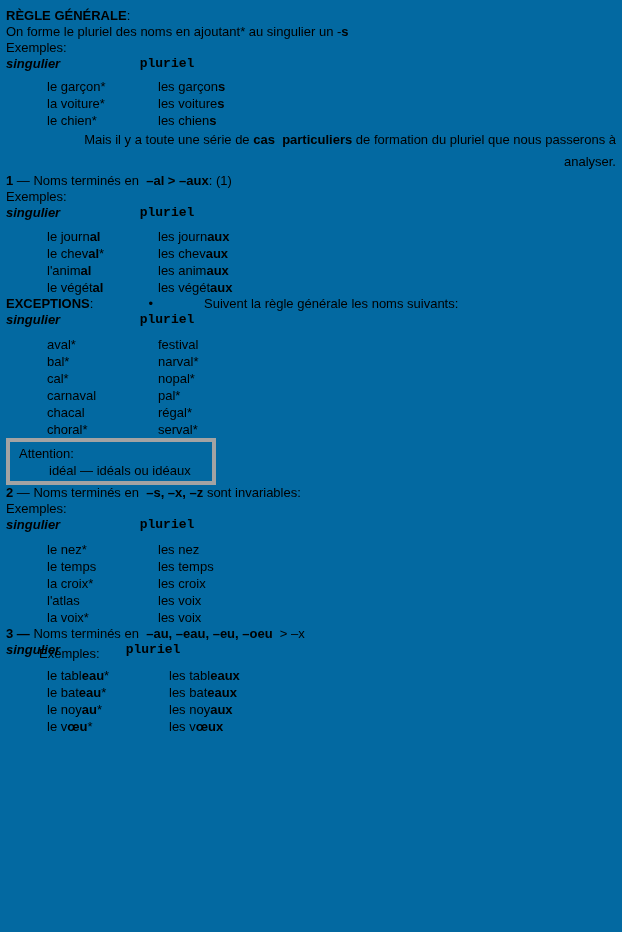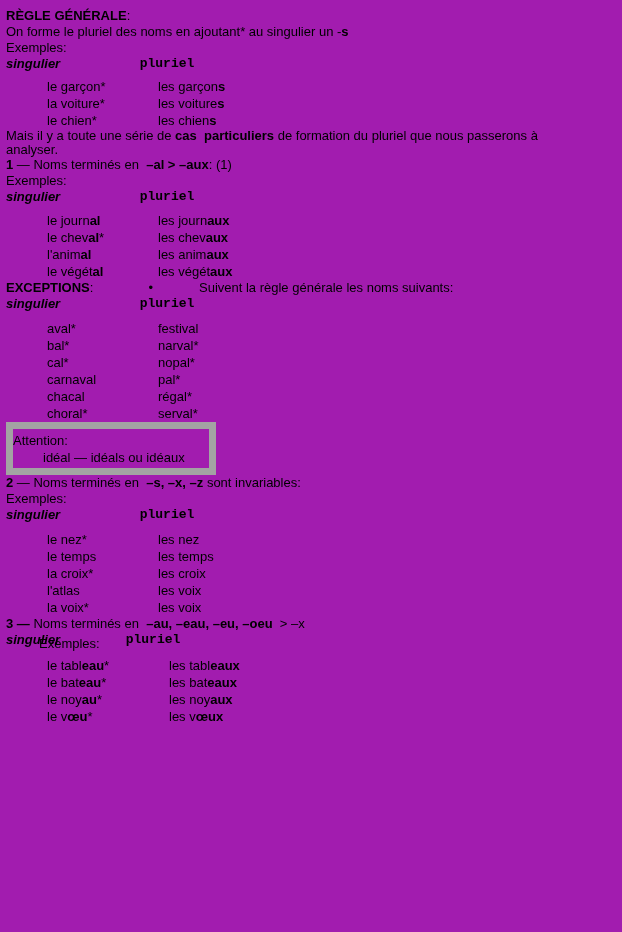--- a/index.html
+++ b/index.html
@@ -1,32 +1,32 @@
 <!DOCTYPE html>
 <html><head>
 <meta charset="utf-8">
 <style>
   html,body{margin:0;padding:0;background:#ffffff;}
   .doc{
     position:relative;
     width:622px;height:932px;
     box-sizing:border-box;
     padding:8px 6px 0 6px;
-    background:#a21caf;
+    background:#0369a1;
     color:#000000;
     font-family:"Liberation Sans",sans-serif;
     font-size:13px;
     overflow:hidden;
   }
   .doc div{margin:0;}
   b{font-weight:bold;}
   .title{line-height:16px;white-space:pre-wrap;}
   .para{line-height:16px;white-space:pre-wrap;}
   .intro{margin-top:20px;}
-  .transition{margin-top:12px;line-height:14px;white-space:pre-wrap;}
+  .transition{margin-top:12px;line-height:22px;white-space:pre-wrap;text-align:right;}
   .exemples{margin-left:33px;margin-top:5px;line-height:16px;}
   .section{line-height:16px;white-space:pre-wrap;}
   .s1{margin-top:21px;}
   .s2{margin-top:23px;}
   .s3{margin-top:41px;}
 
   .wtable{margin-left:191px;}
   .hrow{display:flex;font-weight:bold;line-height:16px;}
   .hrow .h1{width:80px;text-align:left;font-style:italic;}
   .hrow .h2{width:90px;text-align:center;margin-left:36px;font-family:Liberation Mono, monospace;}
@@ -37,27 +37,27 @@
   .tB{margin-top:9px;}  .tB .hrow{margin-bottom:7px;}
   .tC{margin-top:24px;} .tC .hrow{margin-bottom:8px;}
   .tD{margin-top:3px;}  .tD .hrow{margin-bottom:8px;}
   .t3{margin-left:204px;margin-top:14px;}
   .t3 .hrow{margin-bottom:9px;}
   .t3 .trow .c1{width:122px;}
   .t3 .hrow .h2{margin-left:22px;}
 
   .excline{margin-top:11px;display:flex;line-height:16px;gap:46px;}
   .excbullet{margin-left:9px;}
-  .exctext{text-align:right;}
+  .exctext{margin-left:5px;text-align:right;}
 
   .attbox{
     margin-left:191px;margin-top:1px;
     width:210px;box-sizing:border-box;
-    border:7px solid #a3a3a3;
-    padding:3px 5px 2px 0;
+    border:4px solid #a3a3a3;
+    padding:3px 5px 2px 9px;
     line-height:17px;
   }
   .attbody{padding-left:30px;}
 
   .sec3row{position:relative;}
   .ex3{position:absolute;left:33px;top:4px;margin:0;line-height:16px;}
 </style>
 </head>
 <body>
 

